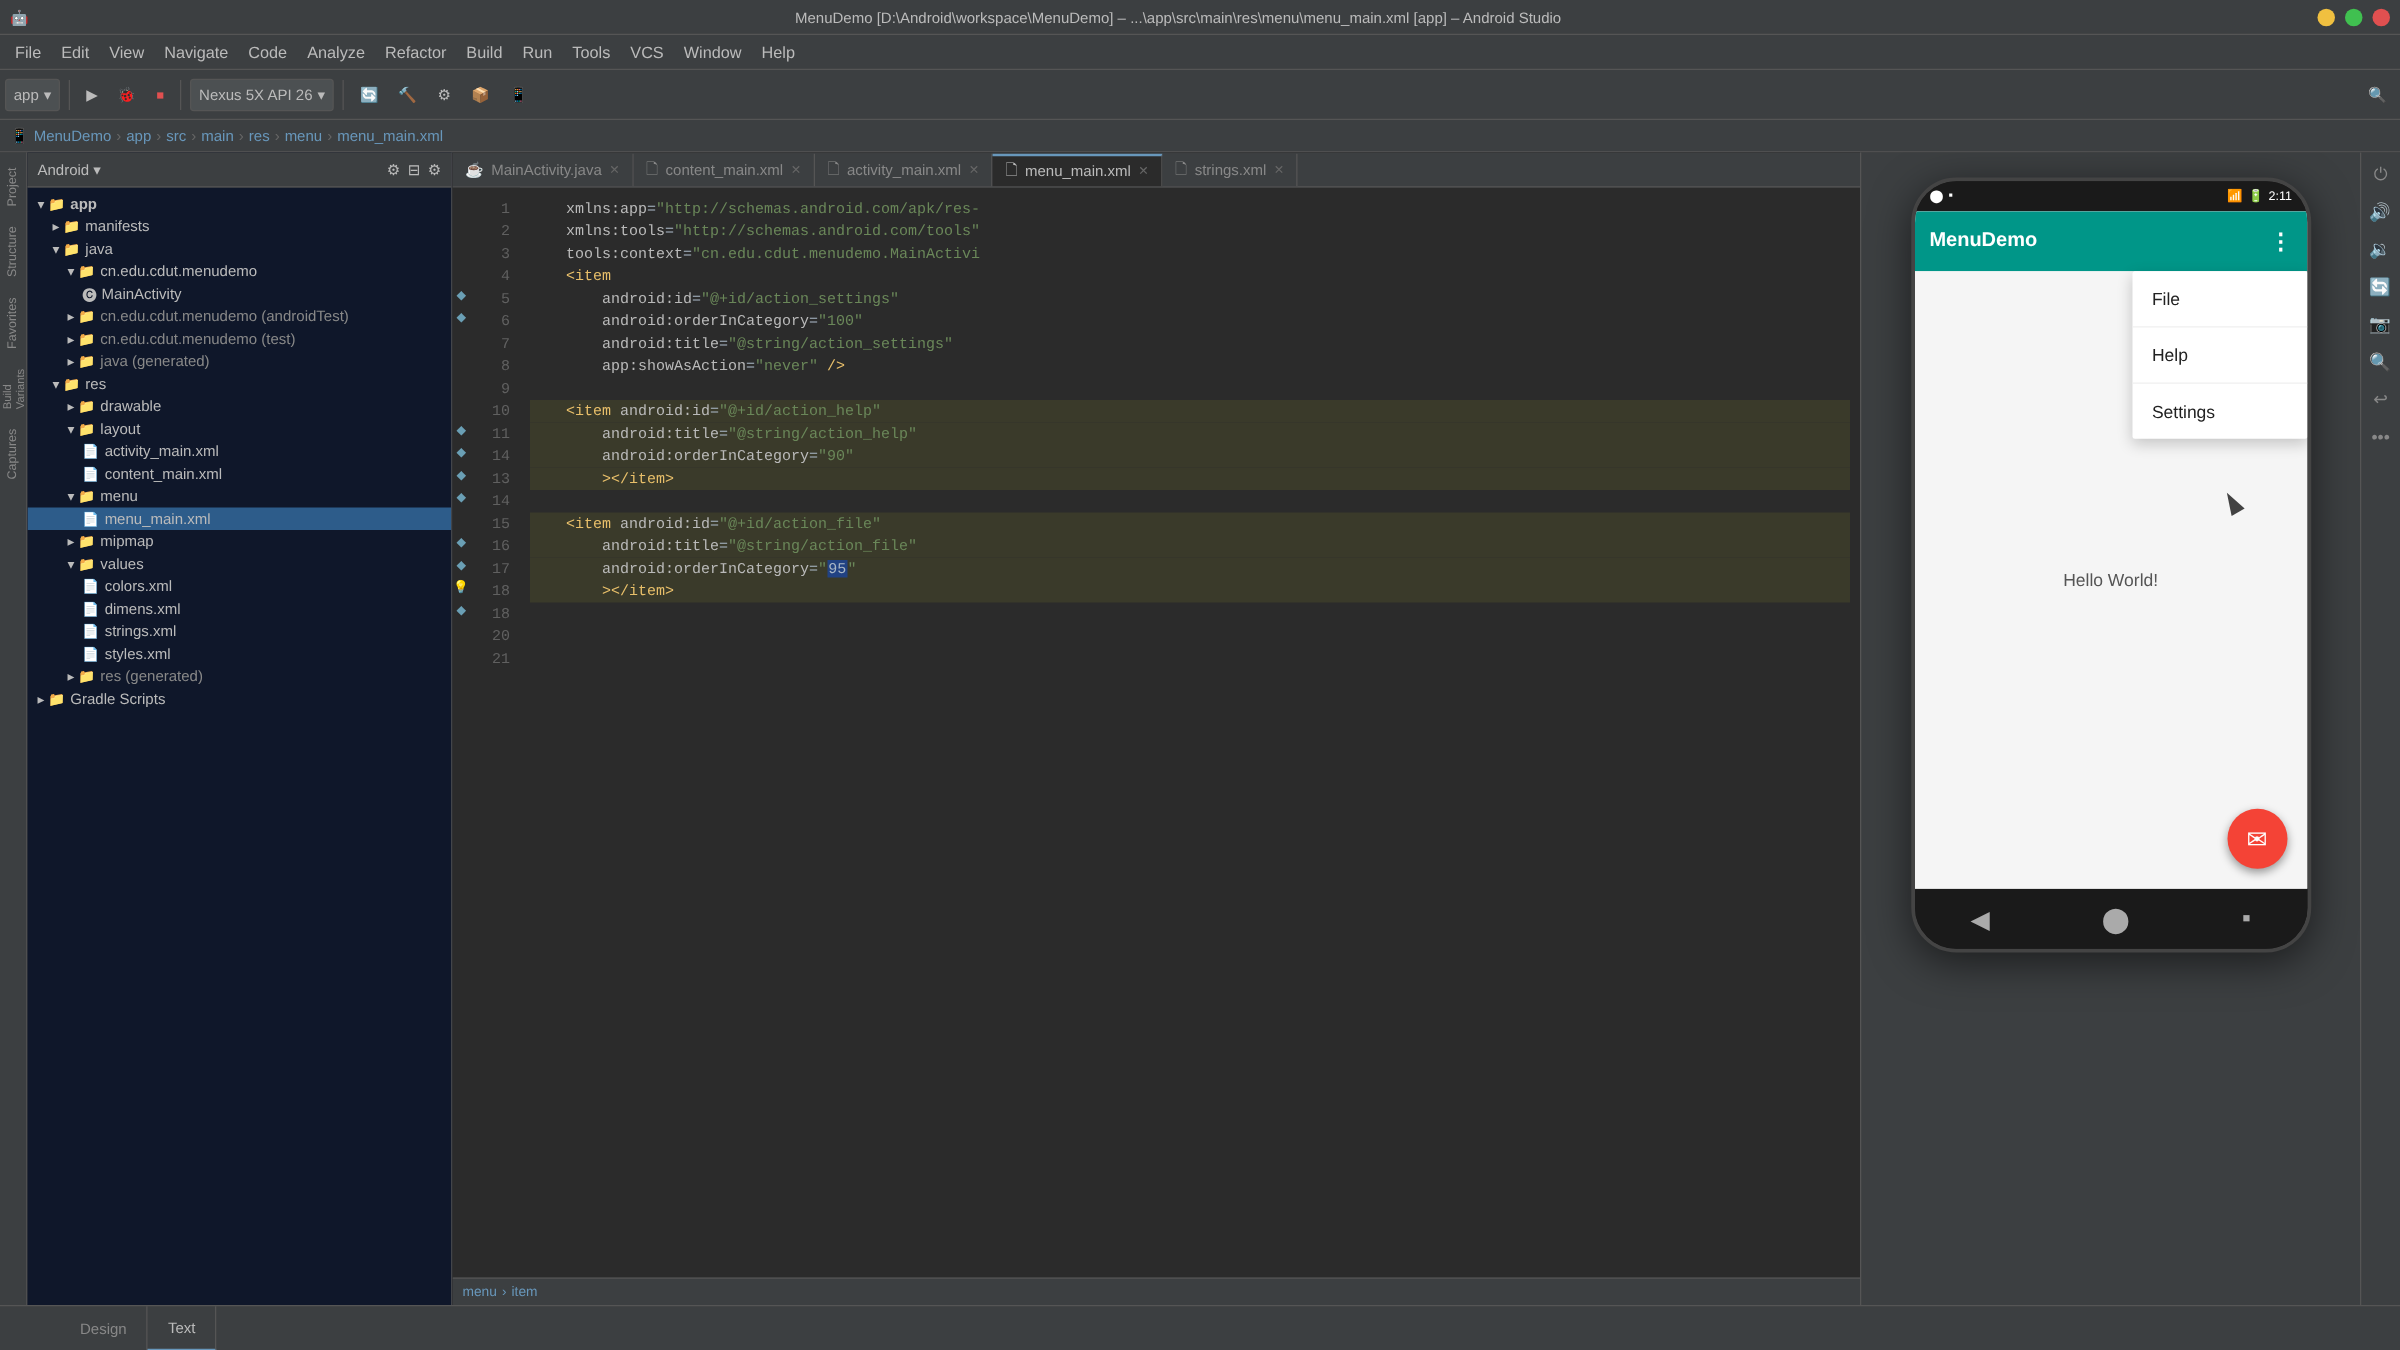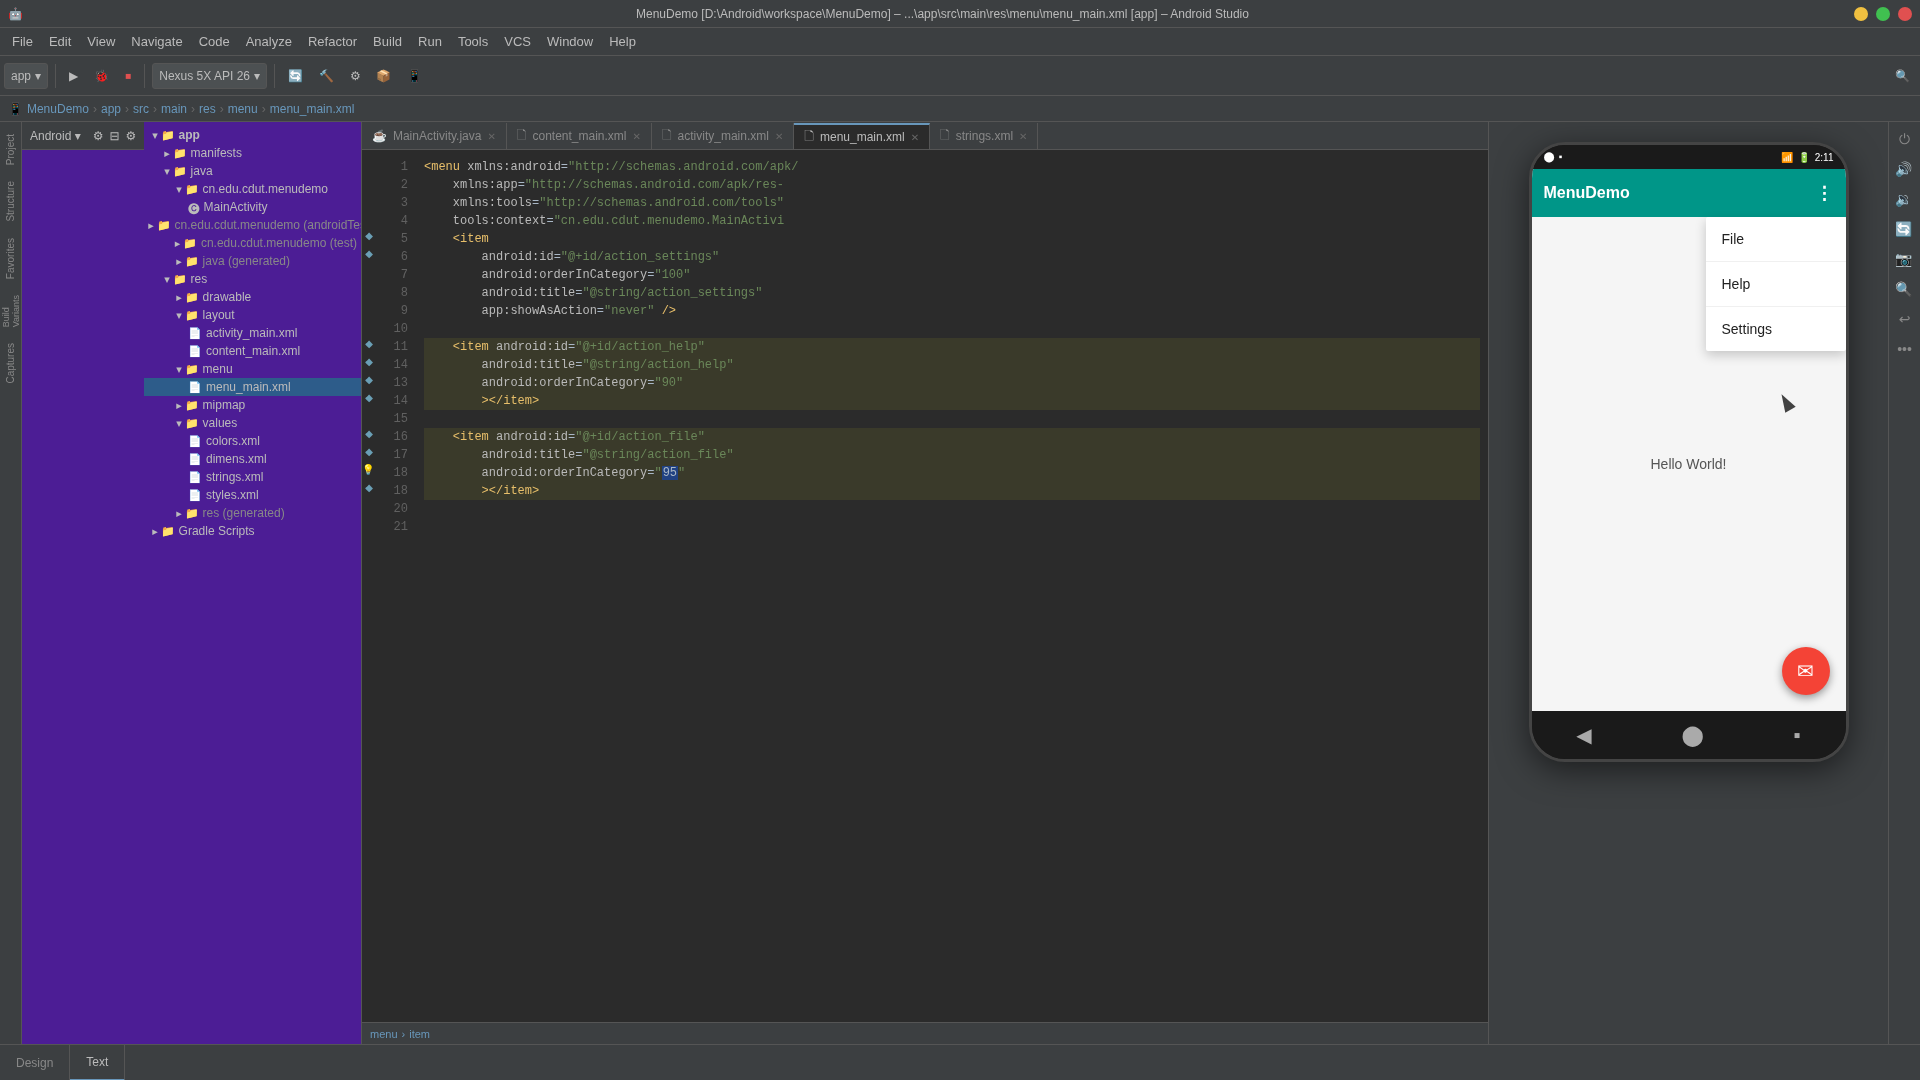--- a/index.html
+++ b/index.html
@@ -42,21 +42,21 @@
     #main { display: flex; height: calc(1080px - 28px - 28px - 40px - 26px - 36px); }
 
     
     #left-tabs {
       width: 22px; background: #3c3f41; display: flex; flex-direction: column;
       align-items: center; padding-top: 4px; border-right: 1px solid #555;
     }
     .left-tab { writing-mode: vertical-rl; transform: rotate(180deg); font-size: 10px; color: #888; padding: 8px 2px; cursor: pointer; }
 
     
-    #project-panel { width: 340px; background: #4c1d95; border-right: 1px solid #555; display: flex; }
+    #project-panel { width: 340px; background: #0f172a; border-right: 1px solid #555; display: flex; flex-direction: column; }
     #project-header { height: 28px; background: #3c3f41; display: flex; align-items: center; padding: 0 8px; color: #bbb; font-size: 12px; border-bottom: 1px solid #555; gap: 6px; }
     #project-tree { flex: 1; overflow-y: auto; padding: 4px 0; }
     .tree-item { display: flex; align-items: center; padding: 2px 4px; cursor: pointer; color: #bbbbbb; font-size: 12px; white-space: nowrap; }
     .tree-item .indent { display: inline-block; }
     .tree-item .icon { margin-right: 4px; font-size: 11px; }
     .tree-item .gray { color: #888; }
     .tree-item.selected { background: #2d5c8a; }
 
     
     #editor { flex: 1; background: #2b2b2b; display: flex; flex-direction: column; overflow: hidden; }
@@ -73,21 +73,21 @@
     .tag { color: #e8bf6a; }
 
     
     #emulator { width: 400px; background: #3c3f41; border-left: 1px solid #555; display: flex; flex-direction: column; align-items: center; padding: 10px; overflow: hidden; }
 
     
     #right-sidebar { width: 32px; background: #3c3f41; display: flex; flex-direction: column; align-items: center; padding-top: 4px; border-left: 1px solid #555; gap: 4px; }
     .right-btn { width: 26px; height: 26px; display: flex; align-items: center; justify-content: center; color: #888; cursor: pointer; border-radius: 3px; font-size: 14px; }
 
     
-    #bottom-bar { height: 36px; background: #3c3f41; display: flex; align-items: center; border-top: 1px solid #555; }
+    #bottom-bar { height: 36px; background: #3c3f41; display: flex; align-items: center; border-top: 1px solid #555; padding-left: 48px; }
     #bottom-left-tabs { display: flex; align-items: center; height: 36px; }
     .bottom-tab { height: 36px; padding: 0 16px; display: flex; align-items: center; font-size: 12px; color: #888; cursor: pointer; border-right: 1px solid #555; }
     .bottom-tab.active { color: #bbb; border-bottom: 2px solid #6897bb; }
     #status-bar { flex: 1; display: flex; align-items: center; padding: 0 10px; color: #888; font-size: 11px; justify-content: flex-end; }
 
     
     .phone-outer {
       width: 320px; height: 620px; background: #1a1a1a; border-radius: 36px;
       border: 3px solid #444; display: flex; flex-direction: column;
       overflow: hidden; box-shadow: 0 8px 32px #0008; margin-top: 10px;
@@ -426,21 +426,20 @@
           <div>15</div>
         <div>16</div>
           <div>17</div>
           <div>18</div>
           <div>18</div>
           <div>20</div>
         <div>21</div>
       </div>
 
       <div id="code-content">
-        <div><span class="tag">&lt;menu</span> <span class="attr">xmlns:android</span>=<span class="val">"http://schemas.android.com/apk/</span></div>
         <div>&nbsp;&nbsp;&nbsp;&nbsp;<span class="attr">xmlns:app</span>=<span class="val">"http://schemas.android.com/apk/res-</span></div>
         <div>&nbsp;&nbsp;&nbsp;&nbsp;<span class="attr">xmlns:tools</span>=<span class="val">"http://schemas.android.com/tools"</span></div>
         <div>&nbsp;&nbsp;&nbsp;&nbsp;<span class="attr">tools:context</span>=<span class="val">"cn.edu.cdut.menudemo.MainActivi</span></div>
         <div>&nbsp;&nbsp;&nbsp;&nbsp;<span class="tag">&lt;item</span></div>
         <div>&nbsp;&nbsp;&nbsp;&nbsp;&nbsp;&nbsp;&nbsp;&nbsp;<span class="attr">android:id</span>=<span class="val">"@+id/action_settings"</span></div>
         <div>&nbsp;&nbsp;&nbsp;&nbsp;&nbsp;&nbsp;&nbsp;&nbsp;<span class="attr">android:orderInCategory</span>=<span class="val">"100"</span></div>
         <div>&nbsp;&nbsp;&nbsp;&nbsp;&nbsp;&nbsp;&nbsp;&nbsp;<span class="attr">android:title</span>=<span class="val">"@string/action_settings"</span></div>
         <div>&nbsp;&nbsp;&nbsp;&nbsp;&nbsp;&nbsp;&nbsp;&nbsp;<span class="attr">app:showAsAction</span>=<span class="val">"never"</span> <span class="tag">/&gt;</span></div>
         <div>&nbsp;</div>
         <div style="background:#3a3a2a;">&nbsp;&nbsp;&nbsp;&nbsp;<span class="tag">&lt;item</span> <span class="attr">android:id</span>=<span class="val">"@+id/action_help"</span></div>

